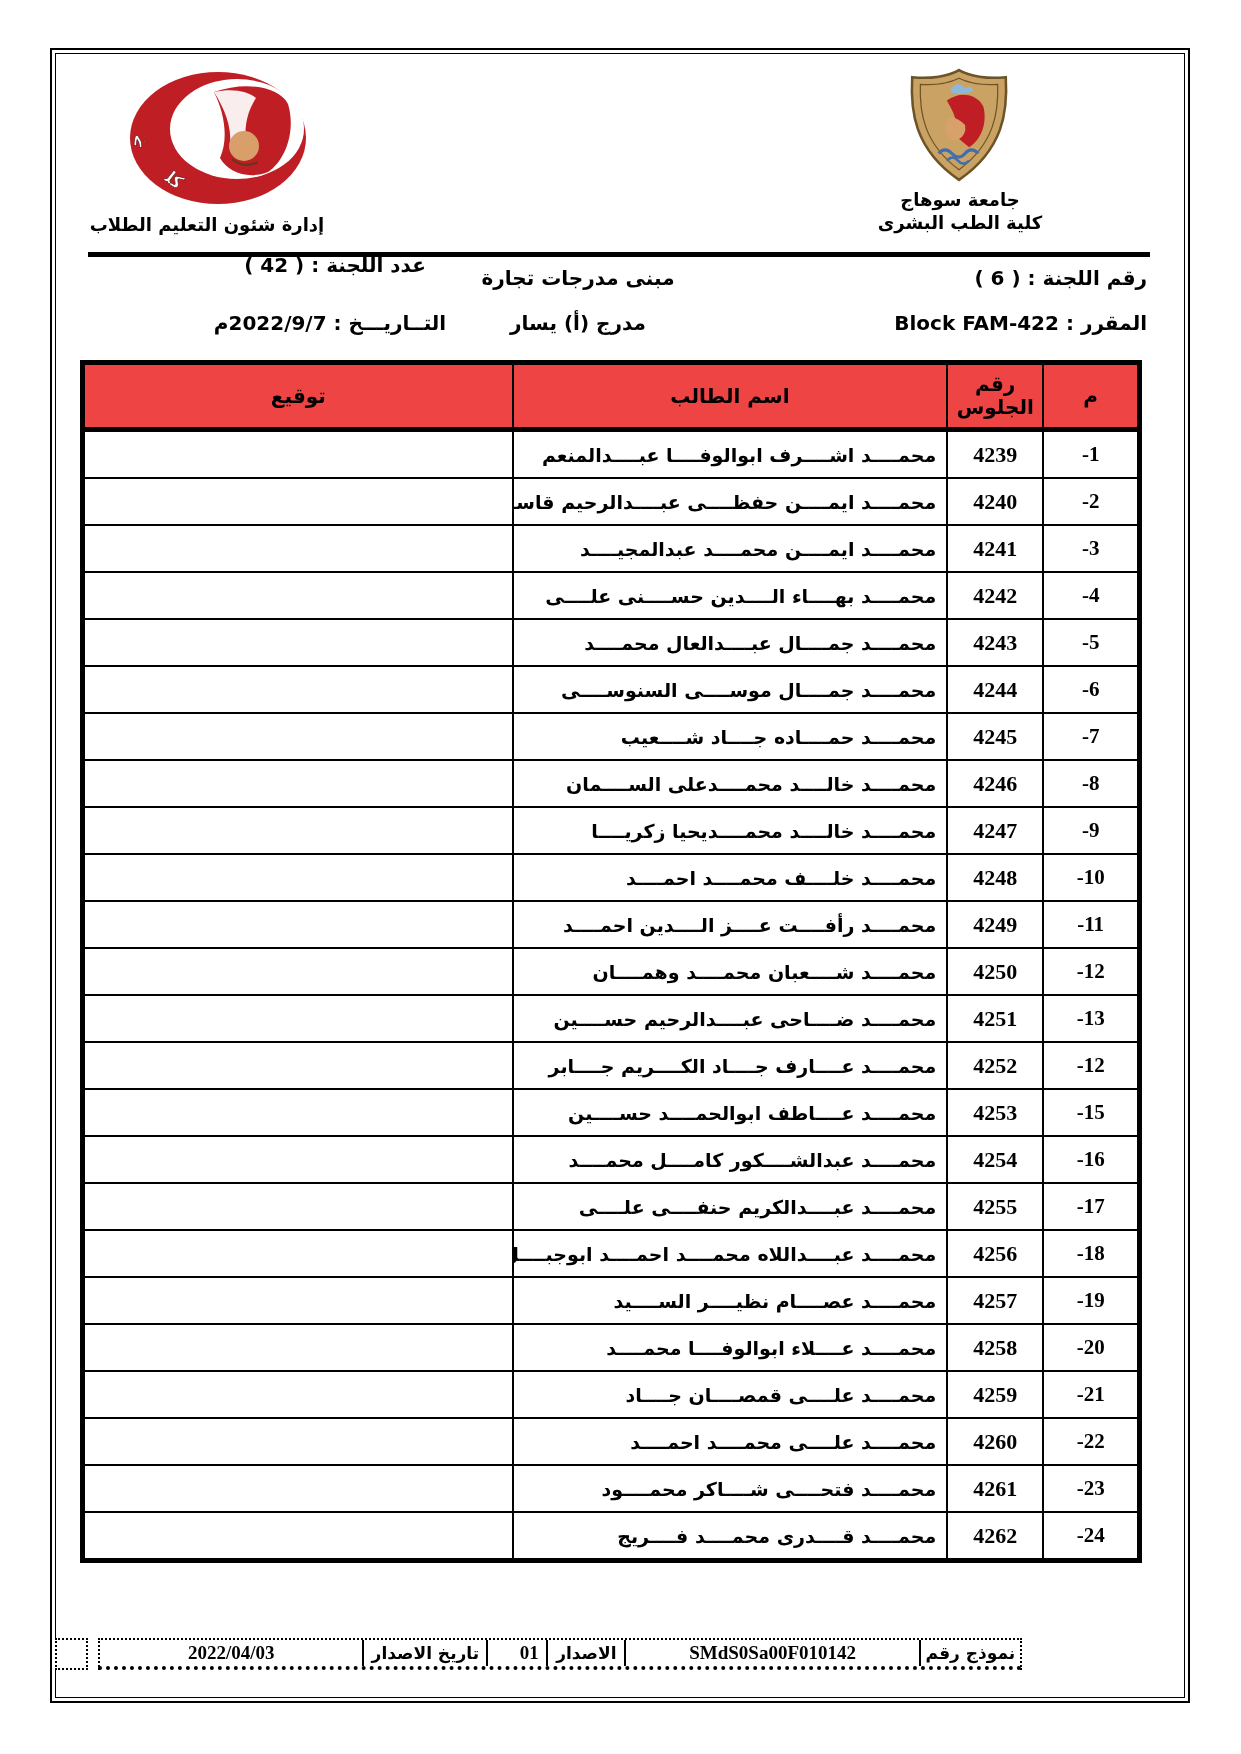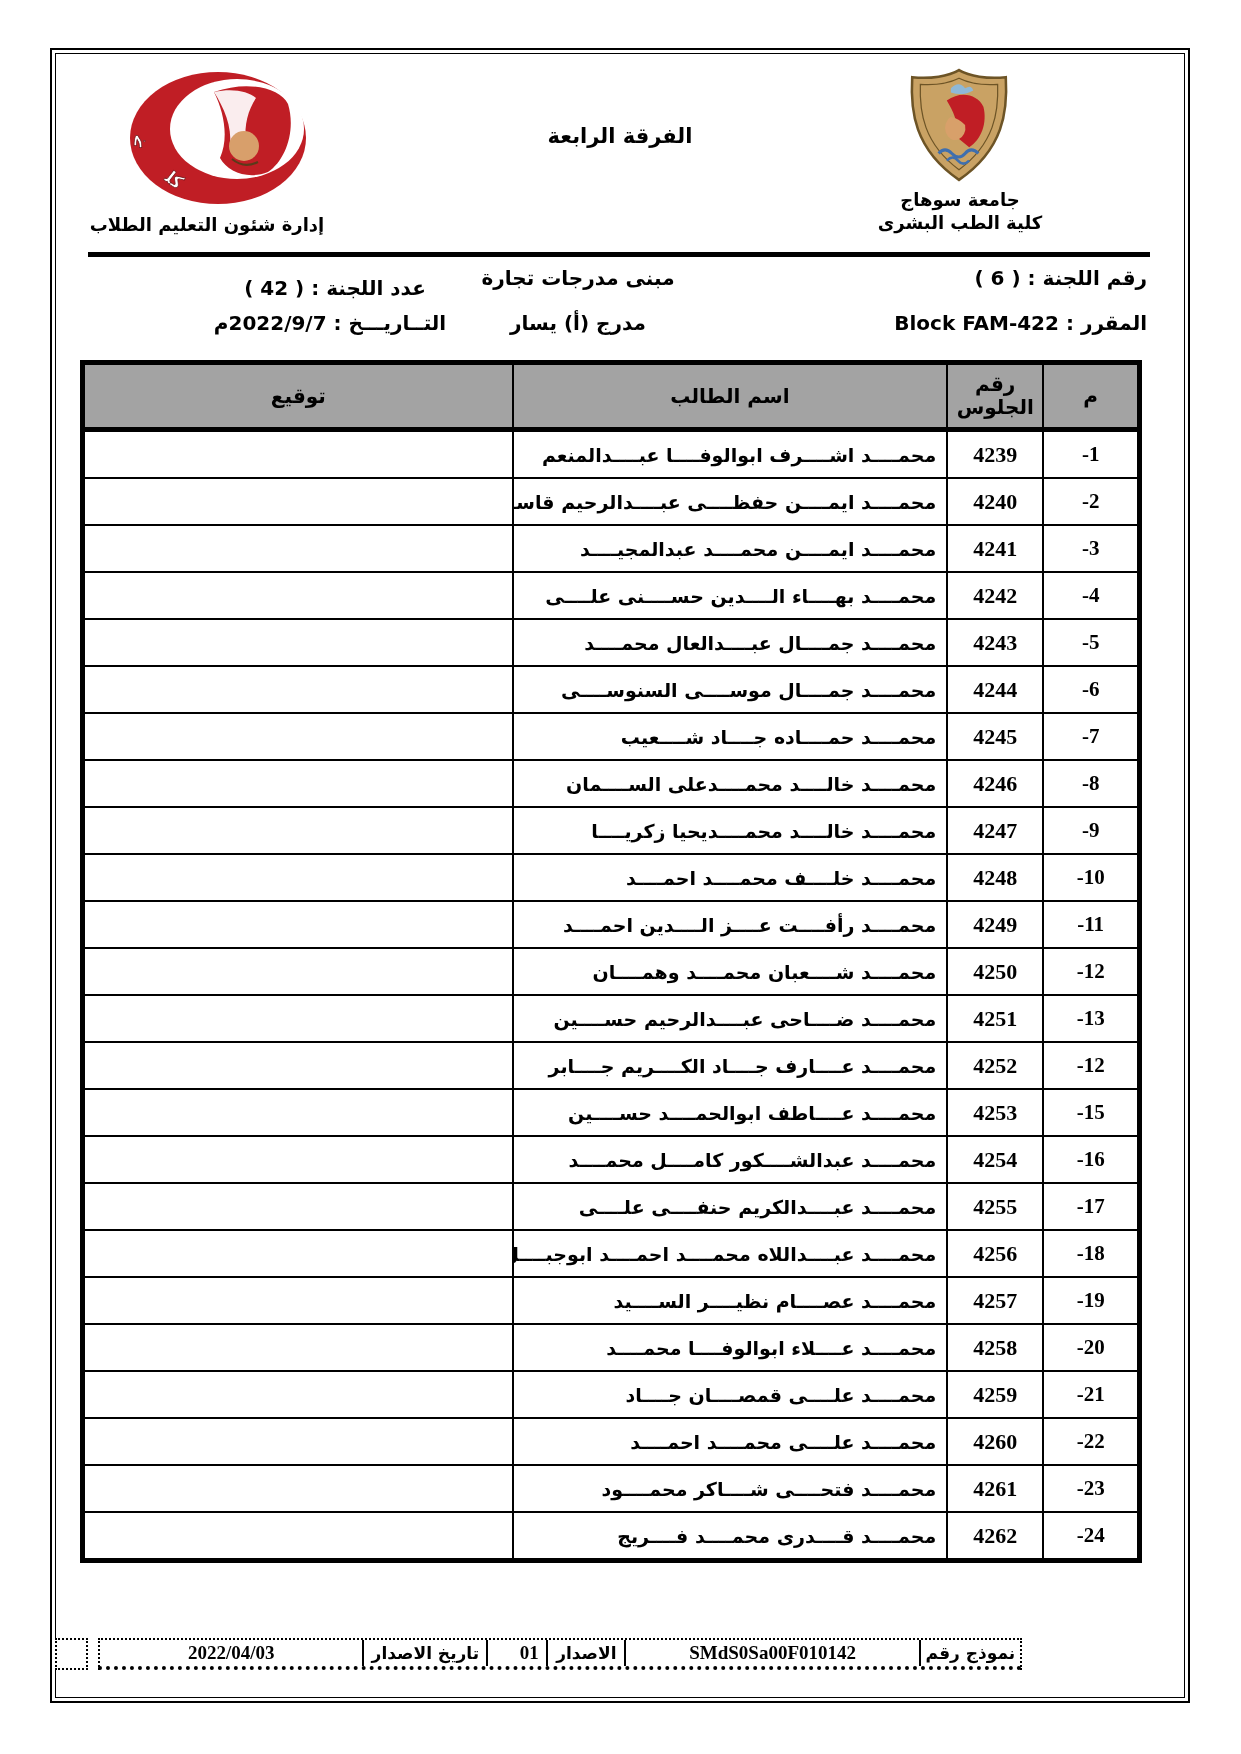--- a/index.html
+++ b/index.html
@@ -16,28 +16,28 @@
   .title-line1{font-size:21px;margin:0 0 16px 0;}
   .title-line2{font-size:23px;margin:0;}
   .logo-shield{position:absolute;left:906px;top:66px;width:106px;height:120px;}
   .caption-right{position:absolute;left:845px;top:188px;width:230px;text-align:center;
                  font-weight:bold;font-size:18px;line-height:1.3;}
   .separator{position:absolute;left:88px;top:252px;width:1062px;height:5px;background:#000;}
   
   .info-item{position:absolute;font-weight:bold;font-size:20px;white-space:nowrap;}
   .i-committee{top:266px;right:94px;}
   .i-building{top:266px;left:578px;transform:translateX(-50%);}
-  .i-count{top:276px;left:335px;transform:translateX(-50%);}
+  .i-count{top:253px;left:335px;transform:translateX(-50%);}
   .i-course{top:311px;right:94px;text-align:right;}
   .i-hall{top:311px;left:578px;transform:translateX(-50%);}
   .i-date{top:311px;left:330px;transform:translateX(-50%);}
   
   .students{position:absolute;left:80px;top:360px;width:1062px;border-collapse:collapse;
             table-layout:fixed;border:5px solid #000;}
-  .students th{background:#a3a3a3;border:2px solid #000;border-bottom:5px solid #000;
+  .students th{background:#ef4444;border:2px solid #000;border-bottom:5px solid #000;
                font-size:20px;font-weight:bold;height:62px;vertical-align:middle;text-align:center;padding:0;}
   .students th.seat-h{white-space:pre-line;line-height:1.15;}
   .students td{border:2px solid #000;height:45px;vertical-align:middle;padding:0;}
   td.idx{text-align:center;direction:ltr;font-family:"Liberation Serif",serif;font-size:21px;font-weight:bold;}
   td.seat{text-align:center;font-family:"Liberation Serif",serif;font-size:22px;font-weight:bold;}
   td.name{text-align:right;font-size:19px;font-weight:bold;padding:0 10px;white-space:nowrap;overflow:hidden;}
   td.sig{background:#fff;}
   
   .footer{position:absolute;left:98px;top:1638px;width:924px;height:32px;display:flex;
           border:2px dotted #000;border-bottom:4px dotted #000;box-sizing:border-box;
@@ -75,21 +75,20 @@
         <textPath href="#arcT" startOffset="6%">جامعة سوهاج</textPath>
       </text>
       <text font-size="18" font-weight="bold" fill="#ffffff" stroke="#6b1014" stroke-width="0.7" font-family="DejaVu Sans, sans-serif">
         <textPath href="#arcB" startOffset="12%">كلية الطب</textPath>
       </text>
     </svg>
   </div>
   <div class="caption-left">إدارة شئون التعليم الطلاب</div>
 
   <div class="title-block">
-    <p class="title-line1">الفرقة الرابعة</p>
   </div>
 
   <div class="logo-shield">
     <svg viewBox="0 0 104 118" width="106" height="120">
       <path d="M52,4 C62,10 80,13 98,11 C100,44 96,82 52,112 C8,82 4,44 6,11 C24,13 42,10 52,4 Z" fill="#c9a264" stroke="#6d5426" stroke-width="2.5"></path>
       <path d="M52,12 C60,16 74,19 90,18 C91,45 87,76 52,102 C17,76 13,45 14,18 C30,19 44,16 52,12 Z" fill="none" stroke="#6d5426" stroke-width="1.2"></path>
       <path d="M44,22 q8,-8 14,0 q6,-4 8,2 q-10,6 -22,2 z" fill="#8fb8d8"></path>
       <path d="M40,34 C54,24 70,28 76,40 C80,56 74,72 62,80 L50,70 C52,56 46,44 40,34 Z" fill="#c01e25"></path>
       <path d="M44,50 a10,12 0 1 0 14,8 q-6,-6 -14,-8 z" fill="#d8a06a"></path>
       <path d="M32,86 q6,-7 13,0 t13,0 t13,0" stroke="#3f6fae" stroke-width="3" fill="none"></path>

